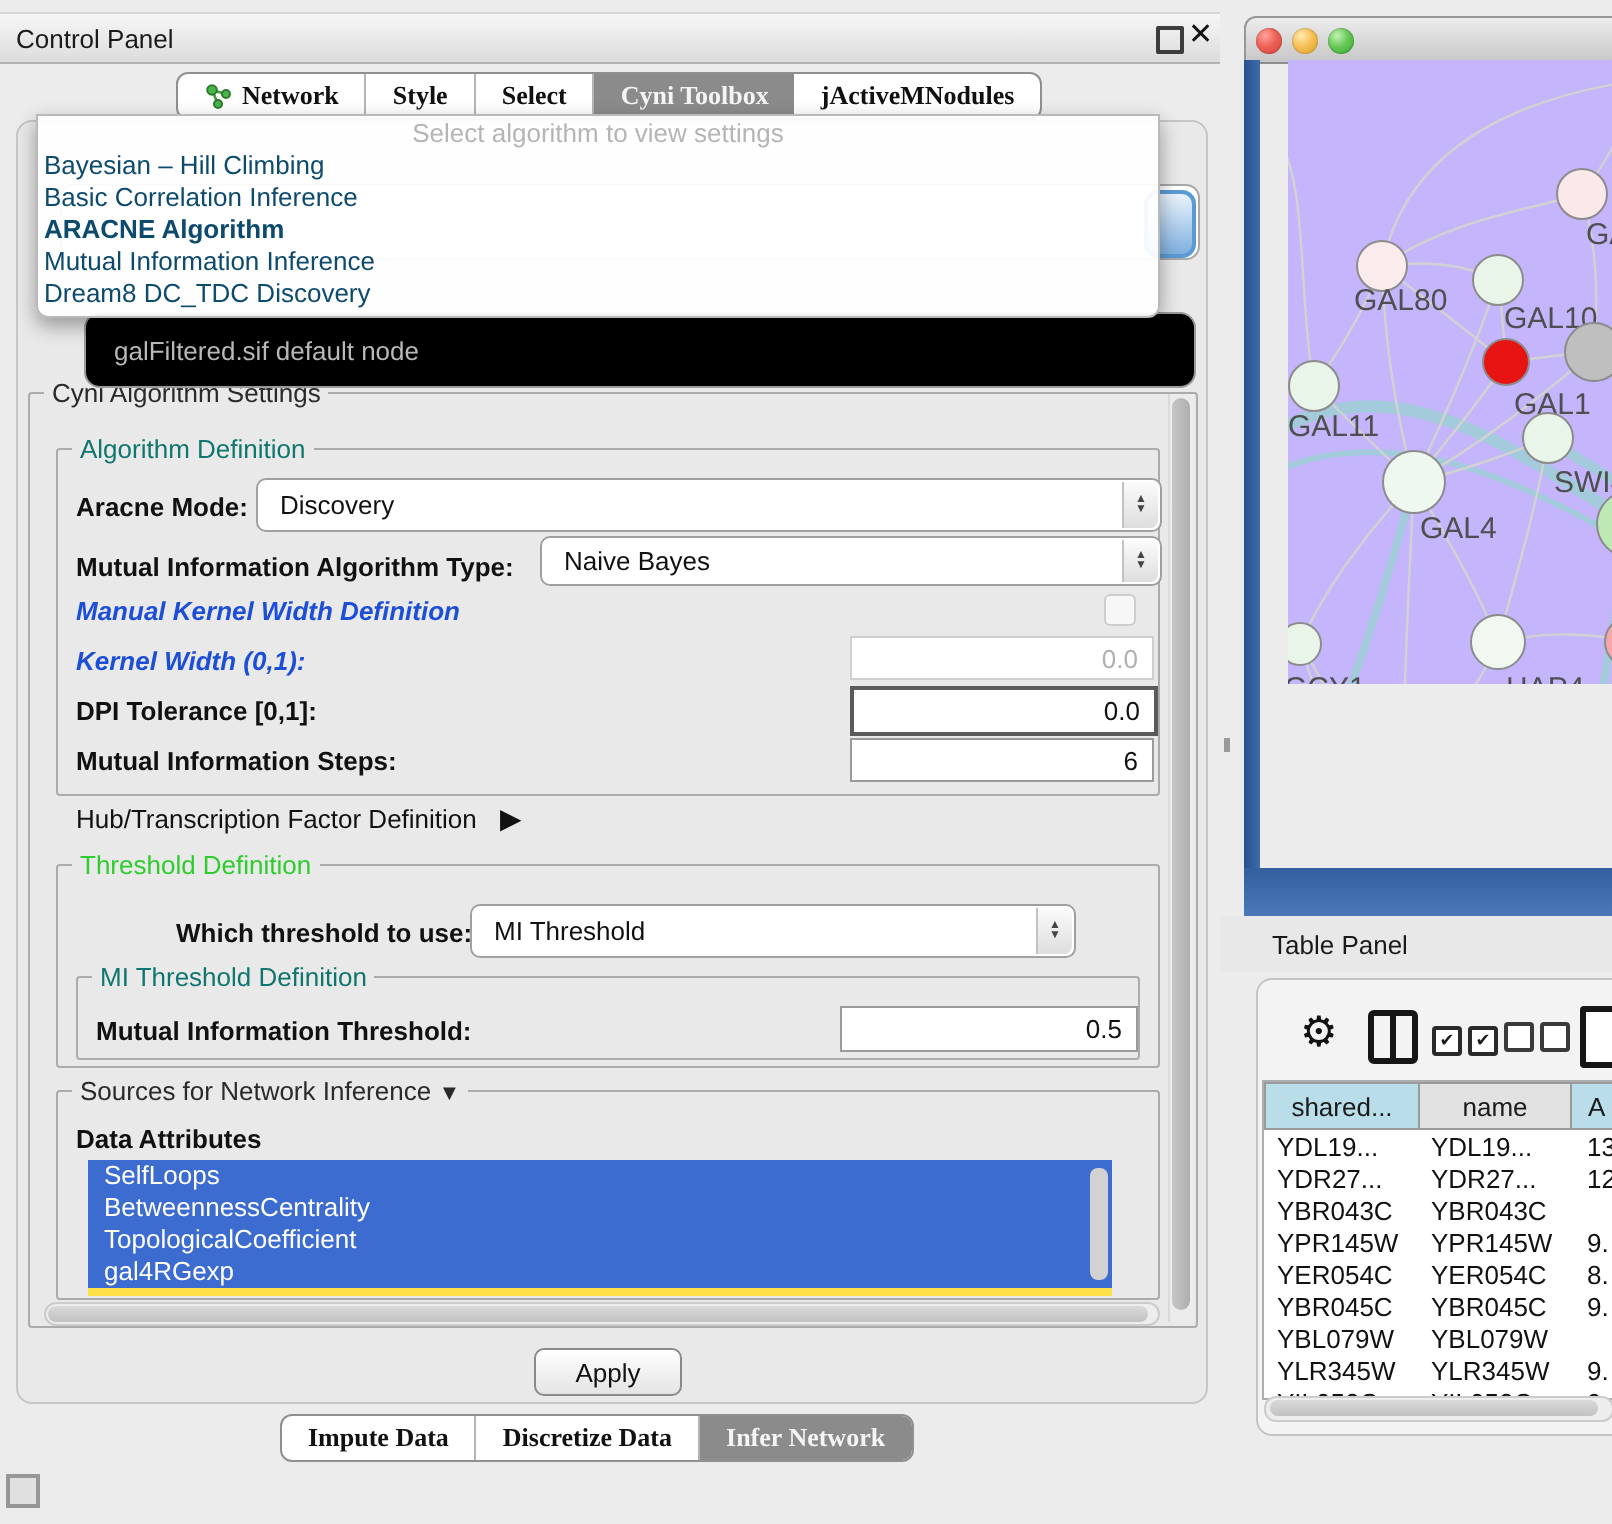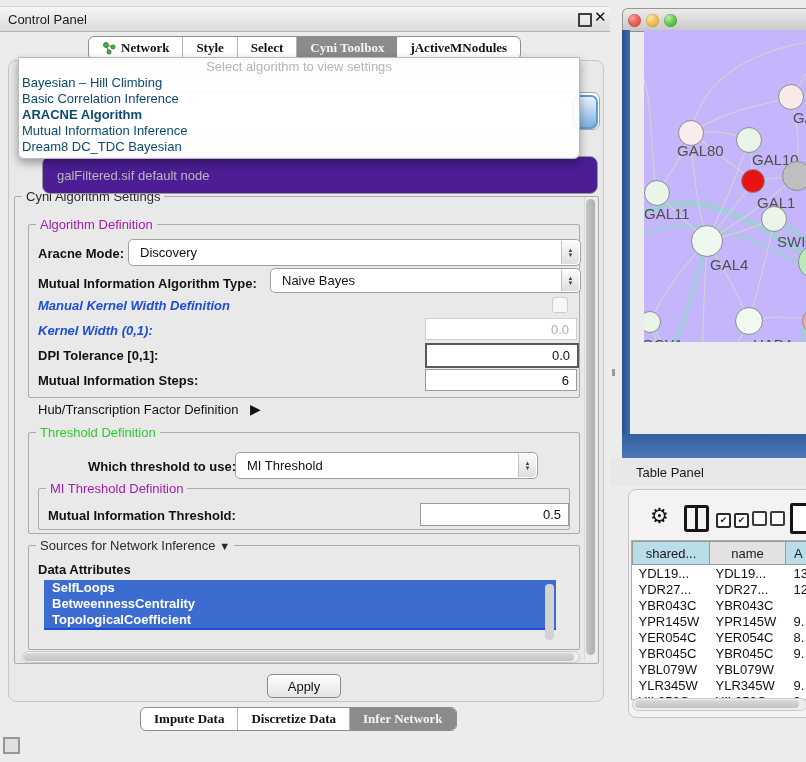--- a/index.html
+++ b/index.html
@@ -19,26 +19,26 @@
   #main-panel{left:8px;top:60px;width:594px;height:640px;background:#e9e9e9;border:1px solid #c6c6c6;border-radius:8px;}
   
   #algo-popup{left:18px;top:57px;width:560px;background:rgba(255,255,255,0.94);border:1px solid #b9b9b9;
        border-radius:0 0 6px 6px;box-shadow:0 4px 10px rgba(0,0,0,0.35);z-index:9;padding-bottom:3px;}
   .dd-ph{color:#b5b5b5;text-align:center;height:17px;line-height:17px;}
   .dd-item{height:16px;line-height:16px;padding-left:3px;color:#0c4a6e;}
   
   .combo-frag{left:30px;top:92px;width:568px;height:36px;border:1px solid #a8a8a8;border-radius:7px;background:#fff;z-index:1;}
   .blue-stepper{left:572px;top:95px;width:22px;height:30px;border:2px solid #5b9bd5;border-radius:7px;
        background:linear-gradient(#eaf3fc,#7fb0e0);z-index:2;}
-  .ghost-combo{left:42px;top:156px;width:540px;height:36px;border:1px solid #9a9a9a;border-radius:8px;background:#4c1d95;z-index:1;
+  .ghost-combo{left:42px;top:156px;width:540px;height:36px;border:1px solid #9a9a9a;border-radius:8px;background:#000000;z-index:1;
        display:flex;align-items:center;padding-left:14px;color:#b9b9b9;}
   
   .gbox{border:1px solid #ababab;border-radius:2px;}
   .gtitle{position:absolute;top:-8px;left:7px;background:#e9e9e9;padding:0 4px;white-space:nowrap;}
-  .blue{color:#a21caf;} .green{color:#2ecc2e;} .dark{color:#2a2a2a;}
+  .blue{color:#0f766e;} .green{color:#2ecc2e;} .dark{color:#2a2a2a;}
   .lbl{font-weight:bold;color:#111;white-space:nowrap;}
   .lbl.dis{color:#1d4ed8;font-style:italic;}
   .combo{background:#fff;border:1px solid #a0a0a0;border-radius:5px;display:flex;align-items:center;padding-left:11px;color:#111;}
   .stepper{position:absolute;right:1px;top:1px;bottom:1px;width:17px;border-left:1px solid #c2c2c2;
        border-radius:0 4px 4px 0;background:linear-gradient(#fbfbfb,#dedede);display:flex;flex-direction:column;
        align-items:center;justify-content:center;color:#444;font-size:6px;line-height:5px;}
   .field{background:#fff;display:flex;align-items:center;justify-content:flex-end;padding-right:7px;color:#111;}
   .cb{width:14px;height:14px;border:1px solid #cdcdcd;border-radius:3px;background:#f7f7f7;}
   .vscroll{width:12px;background:#ececec;border-left:1px solid #dadada;}
   .vthumb{position:absolute;left:1px;width:9px;background:linear-gradient(90deg,#c6c6c6,#aeaeae);border-radius:5px;}
@@ -117,21 +117,21 @@
     <span>galFiltered.sif default node</span>
   </div>
 
   <div class="abs" id="algo-popup">
     <div class="dd-ph">Select algorithm to view settings</div>
     <div id="dd-options">
         <div class="dd-item">Bayesian – Hill Climbing</div>
         <div class="dd-item">Basic Correlation Inference</div>
         <div class="dd-item" style="font-weight: bold;">ARACNE Algorithm</div>
         <div class="dd-item">Mutual Information Inference</div>
-        <div class="dd-item">Dream8 DC_TDC Bayesian</div>
+        <div class="dd-item">Dream8 DC_TDC Discovery</div>
       </div>
   </div>
 
   <div class="abs gbox" style="left:14px;top:196px;width:583px;height:466px;">
     <span class="gtitle dark">Cyni Algorithm Settings</span>
   </div>
 
   <div class="abs vscroll" style="left:584px;top:197px;height:464px;">
     <div class="vthumb" style="top:2px;height:456px;"></div>
   </div>
@@ -185,24 +185,25 @@
     <span>0.5</span>
   </div>
 
   <div class="abs gbox" style="left:28px;top:545px;width:550px;height:103px;">
     <span class="gtitle dark">
       <span>Sources for Network Inference</span>
       <span style="font-size:11px;">▼</span>
     </span>
   </div>
   <div class="abs lbl" style="left:38px;top:562px;">Data Attributes</div>
-  <div class="abs" id="attr-list" style="left:44px;top:580px;width:512px;height:50px;background:#1d4ed8;overflow:hidden;font-weight:bold;">
+  <div class="abs" id="attr-list" style="left:44px;top:580px;width:512px;height:68px;background:#fde047;overflow:hidden;">
       <div class="attr-item">SelfLoops</div>
       <div class="attr-item">BetweennessCentrality</div>
       <div class="attr-item">TopologicalCoefficient</div>
+      <div class="attr-item">gal4RGexp</div>
     </div>
   <div class="abs" style="left:545px;top:584px;width:9px;height:56px;background:#d2d2d2;border-radius:4px;"></div>
   <div class="abs hsb-track" style="left:22px;top:651px;width:556px;height:10px;">
     <div class="hsb-thumb" style="left:1px;width:550px;"></div>
   </div>
 
   <div class="abs btn" style="left:267px;top:674px;width:72px;height:22px;">
     <span>Apply</span>
   </div>
   <div class="abs tabbar" style="left:140px;top:707px;">

